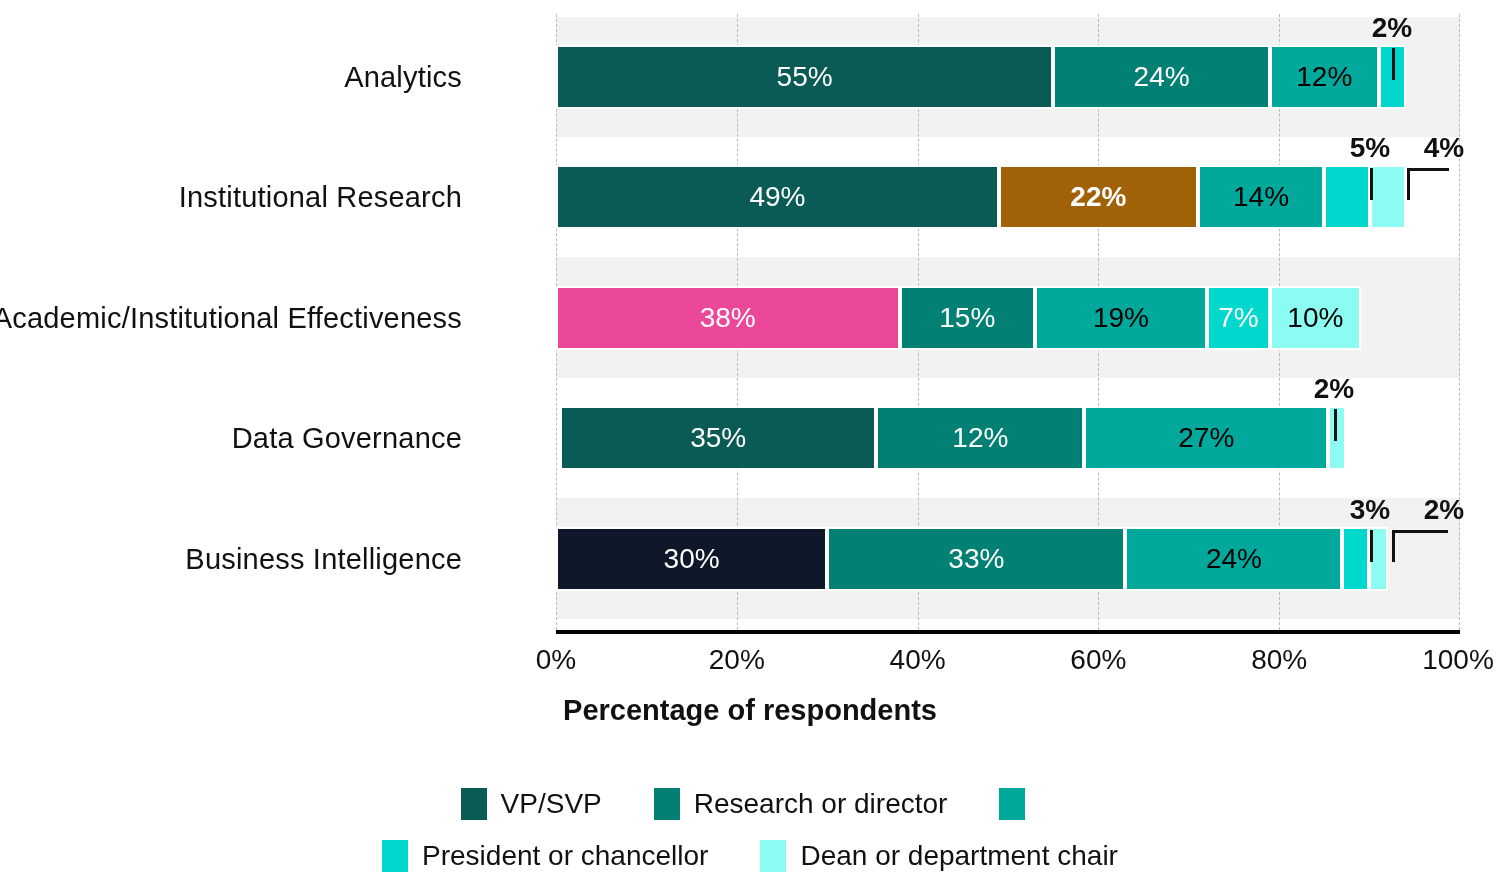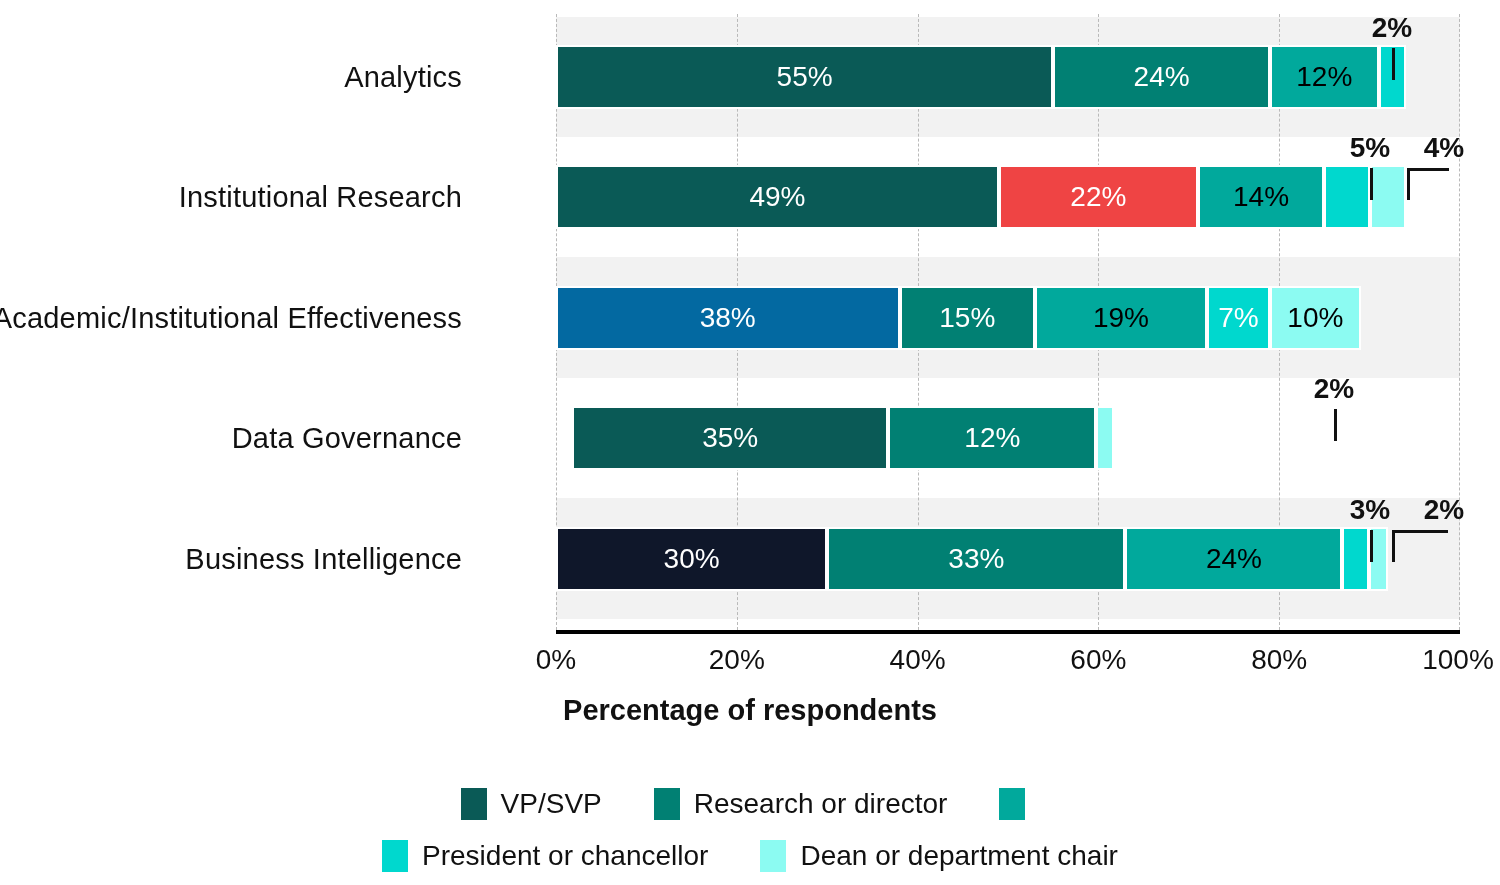--- a/index.html
+++ b/index.html
@@ -151,42 +151,43 @@
       <div class="seg t-white" style="background:#0a5a56;width:497.2px;">55%</div>
       <div class="seg t-white" style="background:#018073;width:216.9px;">24%</div>
       <div class="seg t-black" style="background:#01a99c;width:108.5px;">12%</div>
       <div class="seg no-label" style="background:#00d8ce;width:27.2px;"></div>
     </div>
     <div class="callout" style="left:836px;top:-2px;">2%</div>
     <div class="leader" style="left:836px;top:34px;width:0;height:32px;border-left-width:3px;"></div>
 
     <div class="bar" style="top:183px;left:0px;width:849.8px;">
       <div class="seg t-white" style="background:#0a5a56;width:442.9px;">49%</div>
-      <div class="seg t-white" style="background:#ef4444;width:198.9px;">22%</div>
+      <div class="seg t-white" style="background:#a16207;width:198.9px;font-weight:bold;">22%</div>
       <div class="seg t-black" style="background:#01a99c;width:126.6px;">14%</div>
       <div class="seg no-label" style="background:#00d8ce;width:45.2px;"></div>
       <div class="seg no-label" style="background:#8cfbf2;width:36.2px;"></div>
     </div>
     <div class="callout" style="left:814px;top:118px;">5%</div>
     <div class="leader" style="left:814px;top:154px;width:0;height:32px;border-left-width:3px;"></div>
     <div class="callout" style="left:888px;top:118px;">4%</div>
     <div class="leader" style="left:851px;top:154px;width:42px;height:0;border-top-width:3px;"></div>
     <div class="leader" style="left:851px;top:154px;width:0;height:32px;border-left-width:3px;"></div>
 
     <div class="bar" style="top:304px;left:0px;width:804.6px;">
-      <div class="seg t-white" style="background:#0369a1;width:343.5px;">38%</div>
+      <div class="seg t-white" style="background:#ec4899;width:343.5px;">38%</div>
       <div class="seg t-white" style="background:#018073;width:135.6px;">15%</div>
       <div class="seg t-black" style="background:#01a99c;width:171.8px;">19%</div>
       <div class="seg t-white" style="background:#00d8ce;width:63.3px;">7%</div>
       <div class="seg t-black" style="background:#8cfbf2;width:90.4px;">10%</div>
     </div>
 
-    <div class="bar" style="top:424px;left:16px;width:786.5px;align-items:flex-end;">
+    <div class="bar" style="top:424px;left:4px;width:786.5px;align-items:flex-end;">
       <div class="seg t-white" style="background:#0a5a56;width:316.4px;">35%</div>
       <div class="seg t-white" style="background:#018073;width:207.9px;">12%</div>
+      <div class="seg t-black" style="background:#01a99c;width:244.1px;">27%</div>
       <div class="seg no-label" style="background:#8cfbf2;width:18.1px;"></div>
     </div>
     <div class="callout" style="left:778px;top:359px;">2%</div>
     <div class="leader" style="left:778px;top:395px;width:0;height:32px;border-left-width:3px;"></div>
 
     <div class="bar" style="top:545px;left:0px;width:831.7px;">
       <div class="seg t-white" style="background:#0f172a;width:271.2px;">30%</div>
       <div class="seg t-white" style="background:#018073;width:298.3px;">33%</div>
       <div class="seg t-black" style="background:#01a99c;width:216.9px;">24%</div>
       <div class="seg no-label" style="background:#00d8ce;width:27.1px;"></div>

